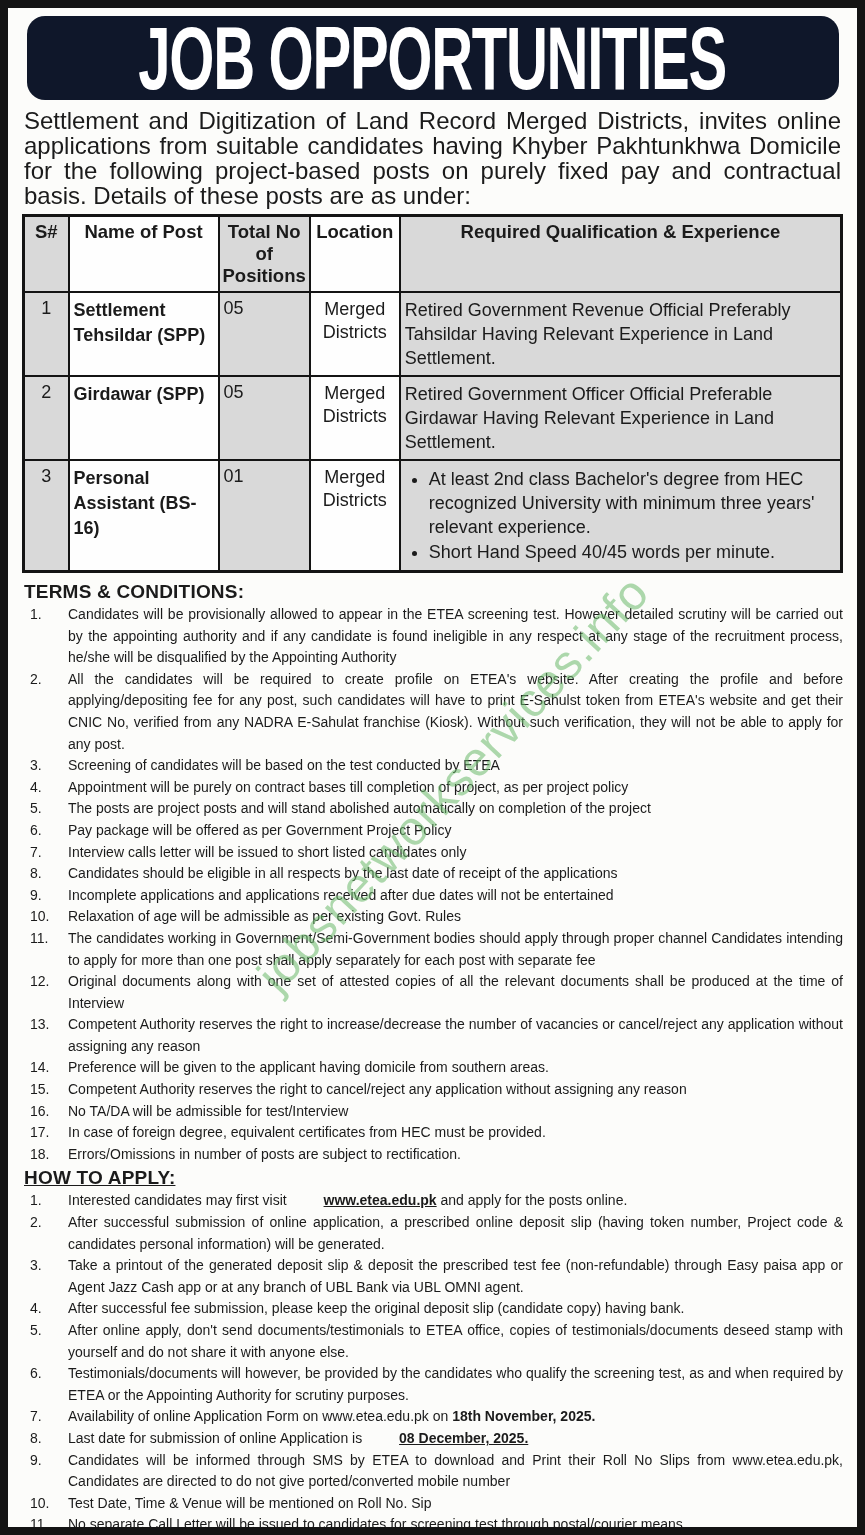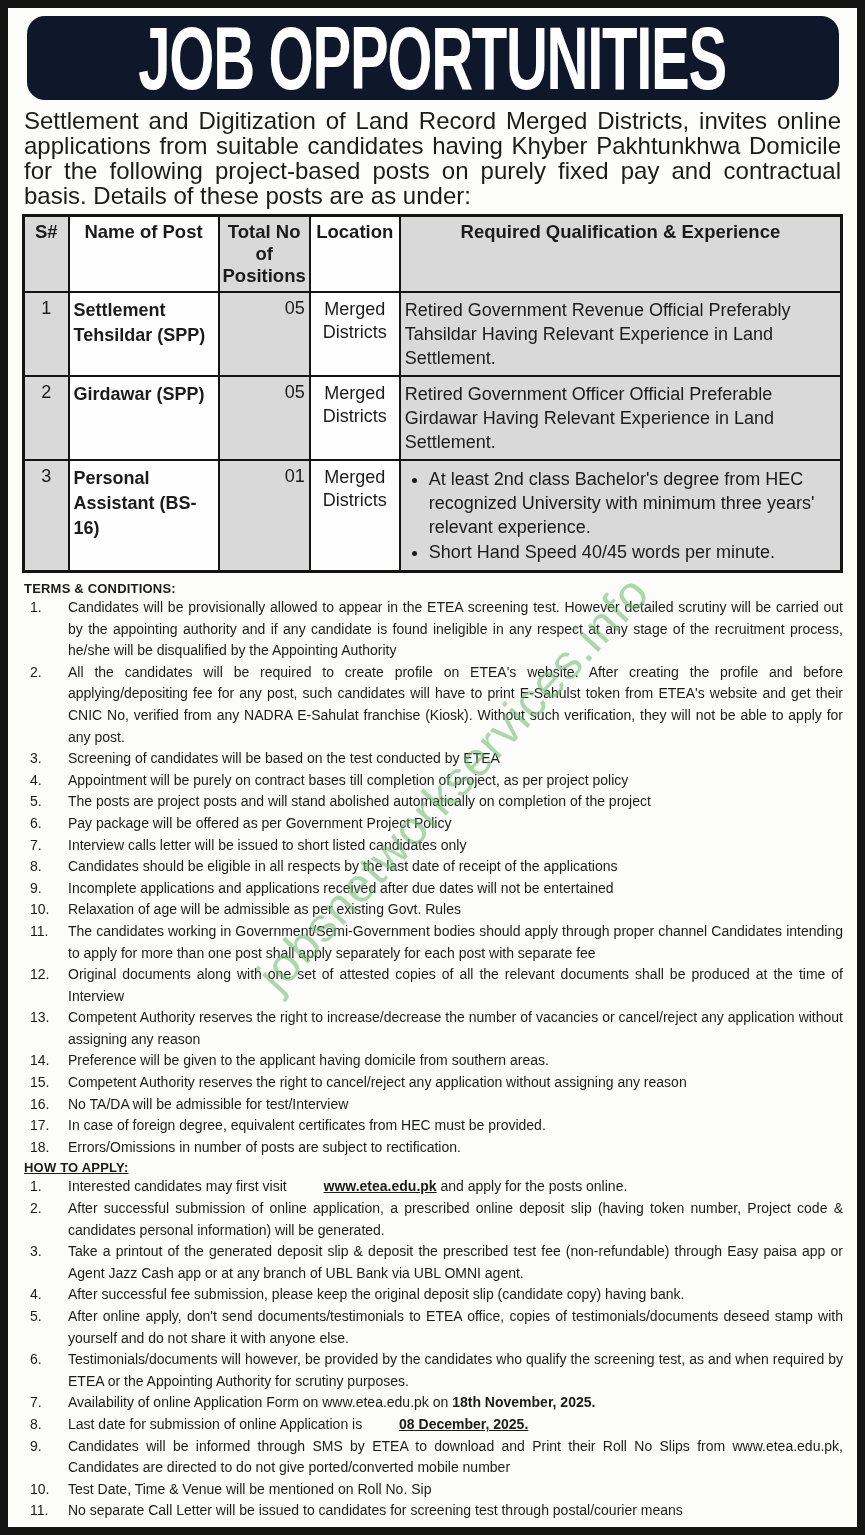--- a/index.html
+++ b/index.html
@@ -62,31 +62,31 @@
     height: 76px;
   }
   table.posts td { font-size: 18px; padding: 5px 4px; }
   .col-sno   { width: 45px;  background: #d9d9d9; }
   .col-post  { width: 150px; background: #fefefe; }
   .col-num   { width: 88px;  background: #d9d9d9; }
   .col-loc   { width: 90px;  background: #fefefe; }
   .col-qual  { background: #d9d9d9; }
   td.cell-sno  { text-align: center; vertical-align: middle; }
   td.cell-post { font-weight: bold; font-size: 19px; line-height: 25px; padding-left: 8px; vertical-align: middle; }
-  td.cell-num  { text-align: right; vertical-align: middle; }
+  td.cell-num  { text-align: left; vertical-align: middle; }
   td.cell-loc  { text-align: center; vertical-align: middle; font-size: 17.5px; line-height: 23px; border-radius: 12px; }
   td.cell-qual { font-size: 17.5px; line-height: 24px; padding: 6px 9px; vertical-align: middle; }
   .row-short td { height: 56px; }
   .row-tall  td { height: 100px; }
   ul.qual-bullets { margin: 0 0 0 6px; padding-left: 18px; }
   ul.qual-bullets li { margin: 1px 0; }
 
   
   .sec-heading {
-    font-size: 13px;
+    font-size: 19px;
     font-weight: bold;
     margin: 2px 0 1px 2px;
     letter-spacing: 0.2px;
   }
   .sec-heading.underlined { text-decoration: underline; }
 
   
   ol.numlist { list-style: none; counter-reset: n; margin: 0 0 2px 2px; }
   ol.numlist > li {
     counter-increment: n;

